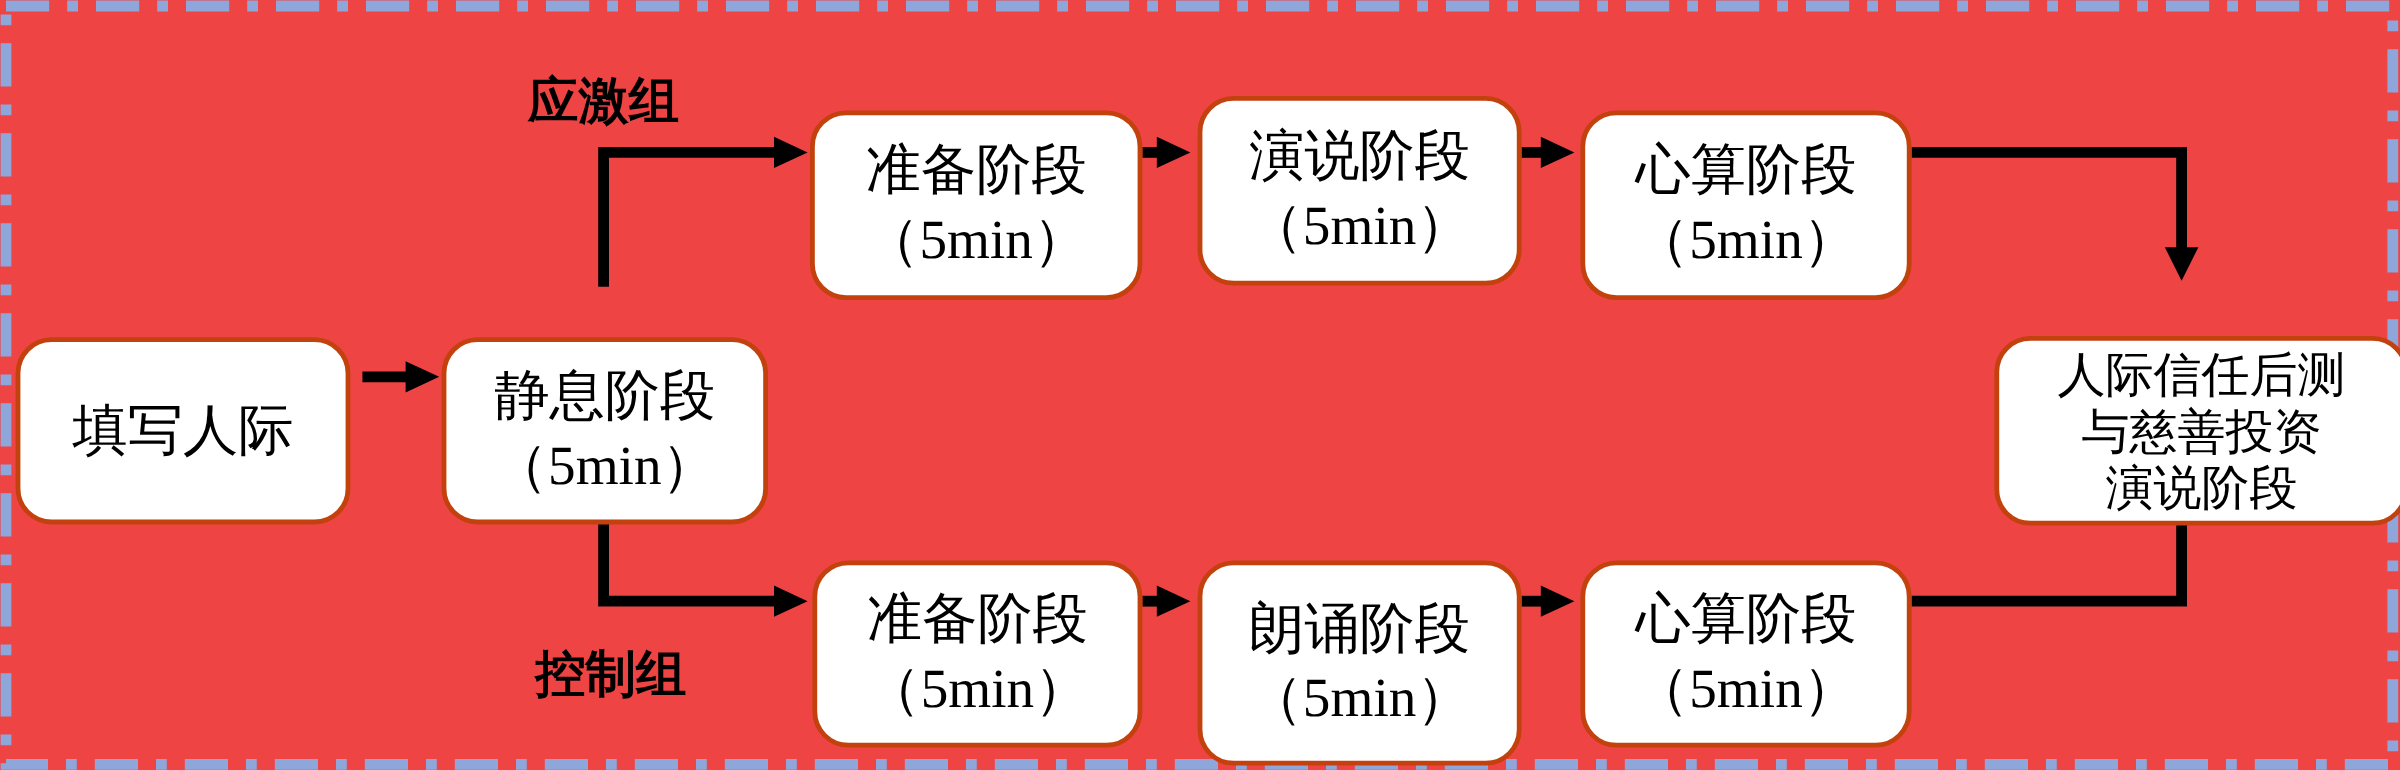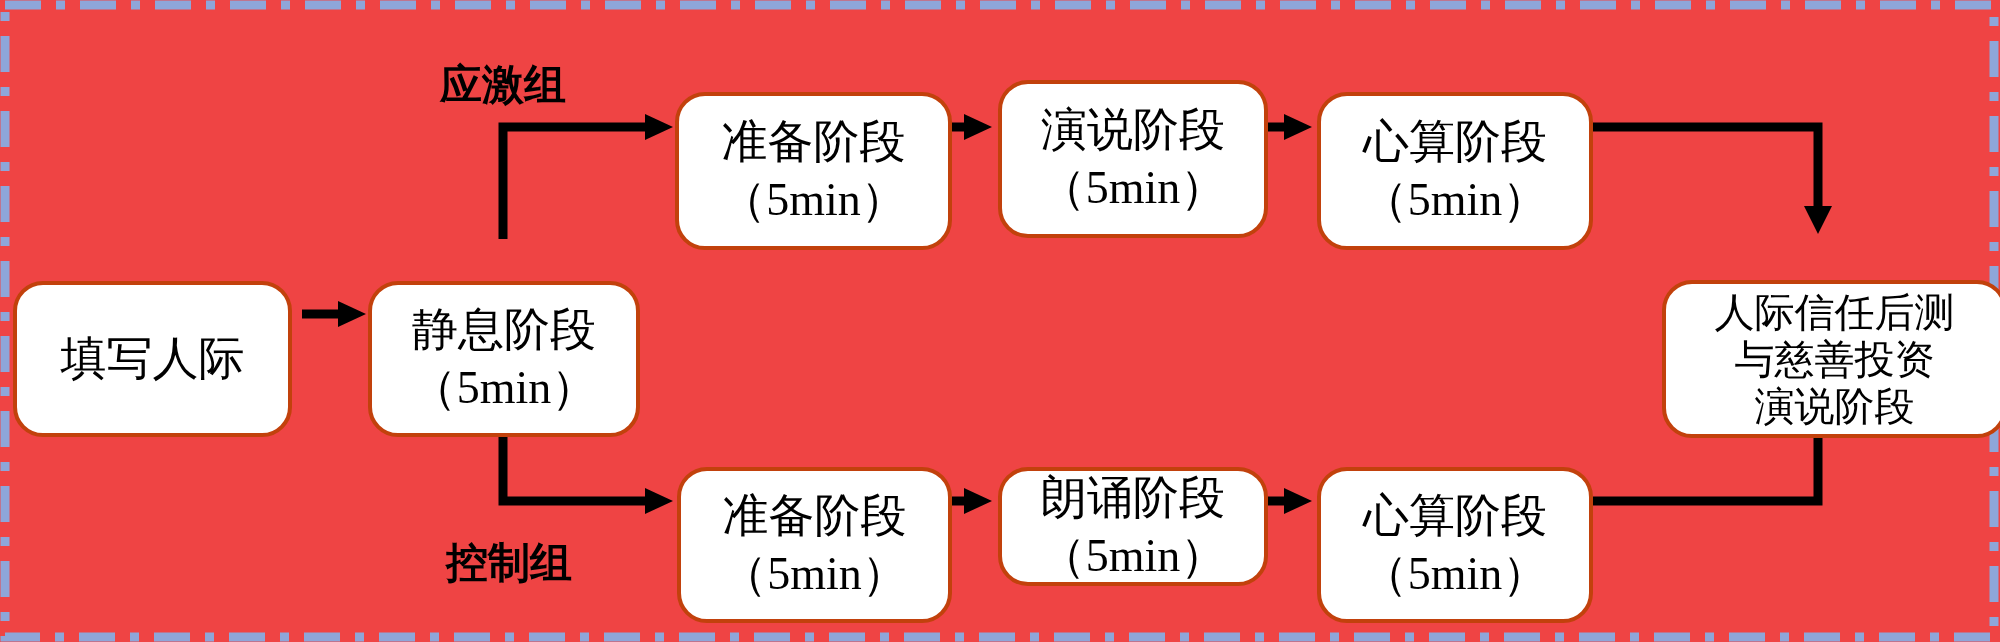--- a/index.html
+++ b/index.html
@@ -31,21 +31,21 @@
     font-weight:bold;font-size:42px;line-height:1;
     white-space:nowrap;
   }
   
   .n-pretest{left:13px;top:237px;width:279px;height:156px;}
   .n-rest{left:368px;top:237px;width:272px;height:156px;}
   .n-stress-prep{left:675px;top:48px;width:277px;height:158px;}
   .n-stress-speech{left:998px;top:36px;width:270px;height:158px;}
   .n-stress-math{left:1317px;top:48px;width:276px;height:158px;}
   .n-control-prep{left:677px;top:423px;width:275px;height:156px;}
-  .n-control-recite{left:998px;top:423px;width:270px;height:119px;}
+  .n-control-recite{left:998px;top:423px;width:270px;height:171px;}
   .n-control-math{left:1317px;top:423px;width:276px;height:156px;}
   .n-posttest{left:1662px;top:236px;width:345px;height:158px;text-align:right;}
   .lbl-stress{left:440px;top:64px;}
   .lbl-control{left:446px;top:542px;}
 </style>
 </head>
 <body>
 
 <div class="canvas">
 

